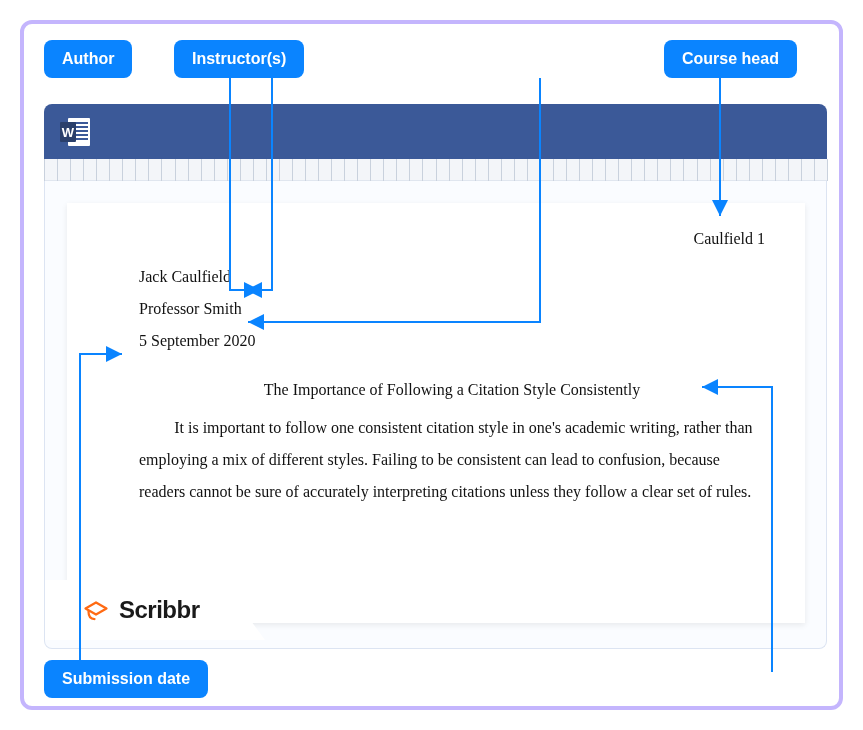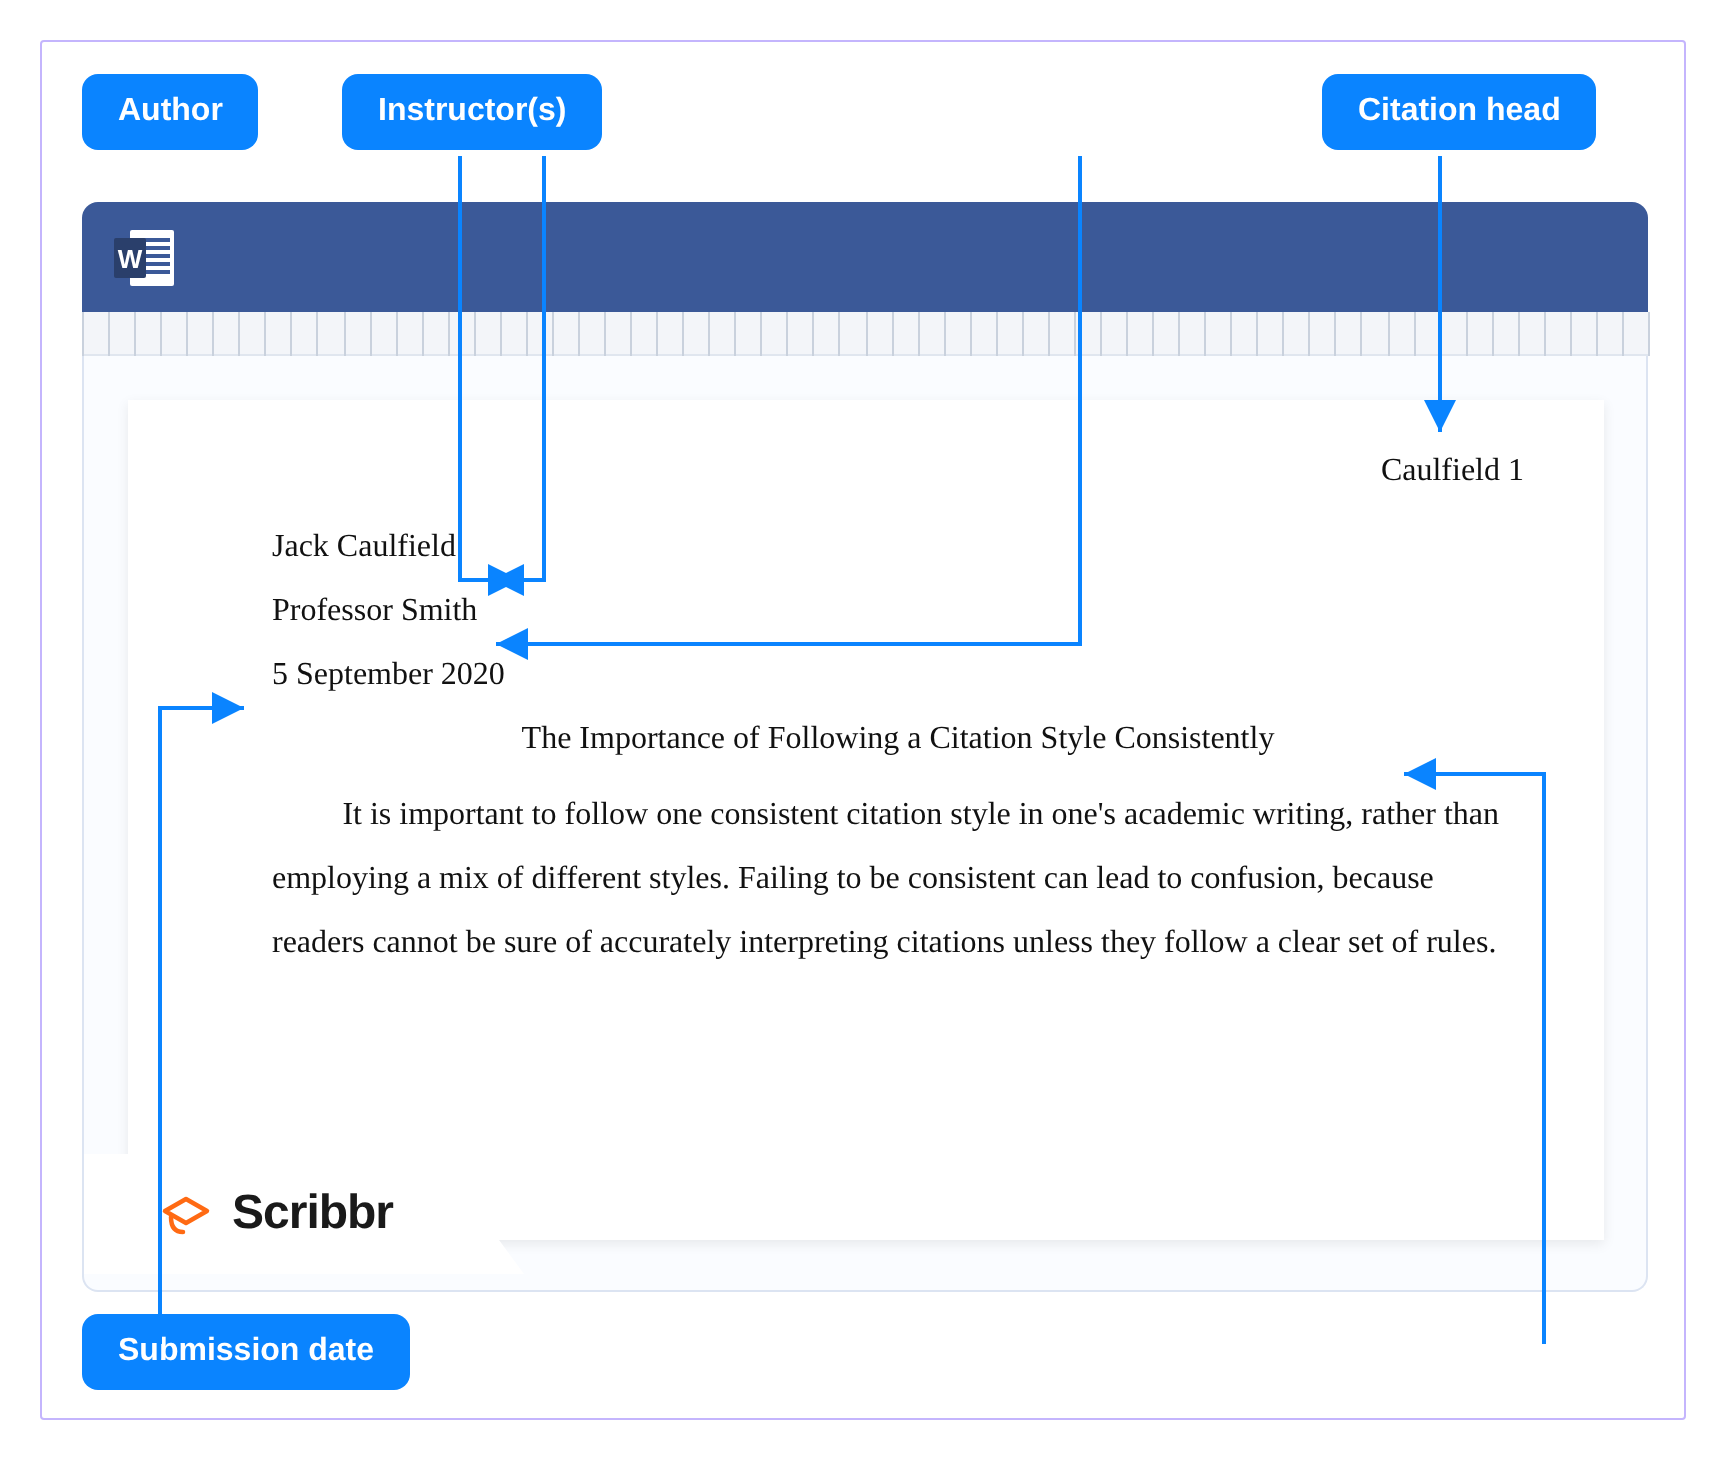--- a/index.html
+++ b/index.html
@@ -7,22 +7,22 @@
     width: 863px;
     height: 730px;
     font-family: Arial, Helvetica, sans-serif;
     background: #fff;
     position: relative;
   }
   .outer {
     position: absolute;
     left: 20px; top: 20px;
     width: 823px; height: 690px;
-    border: 1px solid #c4b5fd;
-    border-radius: 2px;
+    border: 4px solid #c4b5fd;
+    border-radius: 12px;
     background: #fff;
   }
   .label {
     position: absolute;
     background: #0a84ff;
     color: #fff;
     font-weight: 700;
     font-size: 16px;
     padding: 10px 18px;
     border-radius: 8px;
@@ -91,21 +91,21 @@
     color: #111;
     line-height: 2.0;
   }
   .running-head {
     text-align: right;
     margin-bottom: 6px;
   }
   .hdr-line { }
   .paper-title {
     text-align: center;
-    margin-top: 0;
+    margin-top: 17px;
     margin-bottom: 6px;
   }
   .body-text {
     text-indent: 2.2em;
     line-height: 2.0;
   }
   .scribbr {
     position: absolute;
     left: 0;
     bottom: 8px;
@@ -123,21 +123,21 @@
   svg.arrow { position: absolute; left: 0; top: 0; width: 863px; height: 730px; pointer-events: none; }
   .arrow-path { stroke: #0a84ff; stroke-width: 2; fill: none; }
 </style>
 </head>
 <body>
 
 <div class="outer">
 
   <div class="label" style="left:20px; top:16px;">Author</div>
   <div class="label" style="left:150px; top:16px;">Instructor(s)</div>
-  <div class="label" style="left:640px; top:16px;">Citation head</div>
+  <div class="label" style="left:640px; top:16px;">Course head</div>
 
   <div class="titlebar">
     <svg class="word-icon" viewBox="0 0 36 36">
       <rect x="10" y="4" width="22" height="28" fill="#fff" rx="1"></rect>
       <rect x="12" y="8" width="18" height="2" fill="#3b5998"></rect>
       <rect x="12" y="12" width="18" height="2" fill="#3b5998"></rect>
       <rect x="12" y="16" width="18" height="2" fill="#3b5998"></rect>
       <rect x="12" y="20" width="18" height="2" fill="#3b5998"></rect>
       <rect x="12" y="24" width="18" height="2" fill="#3b5998"></rect>
       <rect x="2" y="8" width="16" height="20" fill="#2a3f6b" rx="1"></rect>

